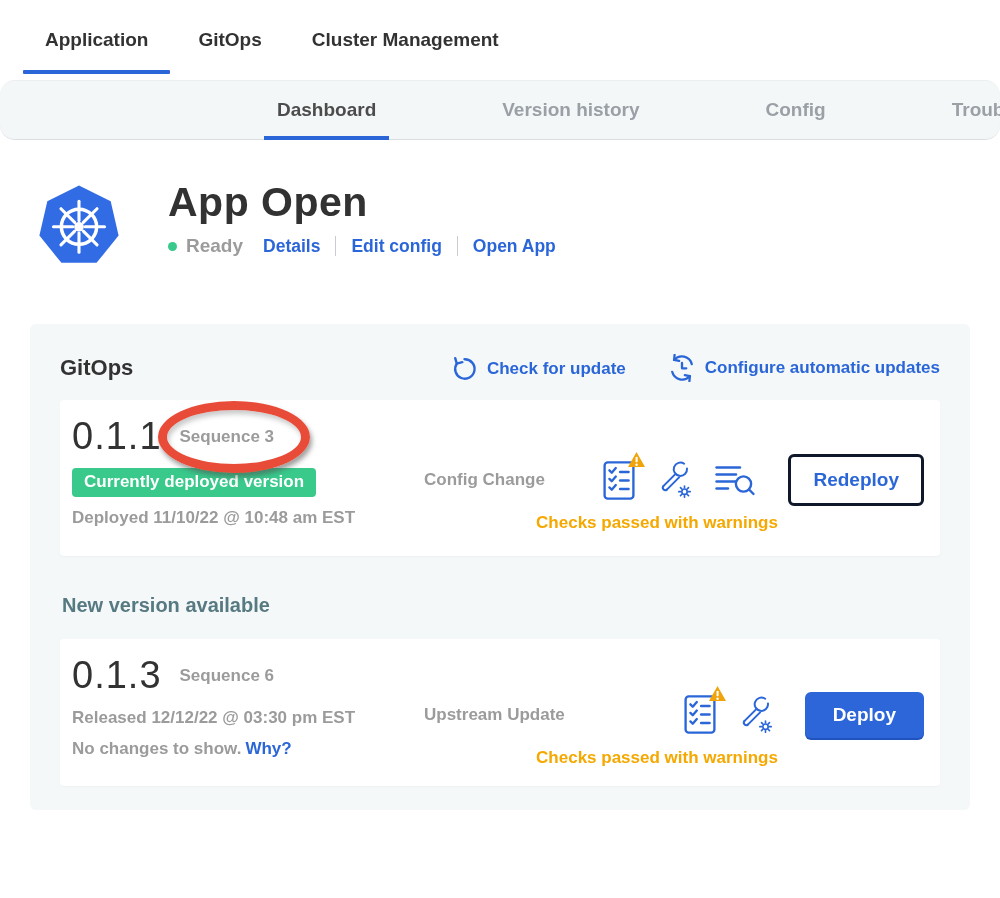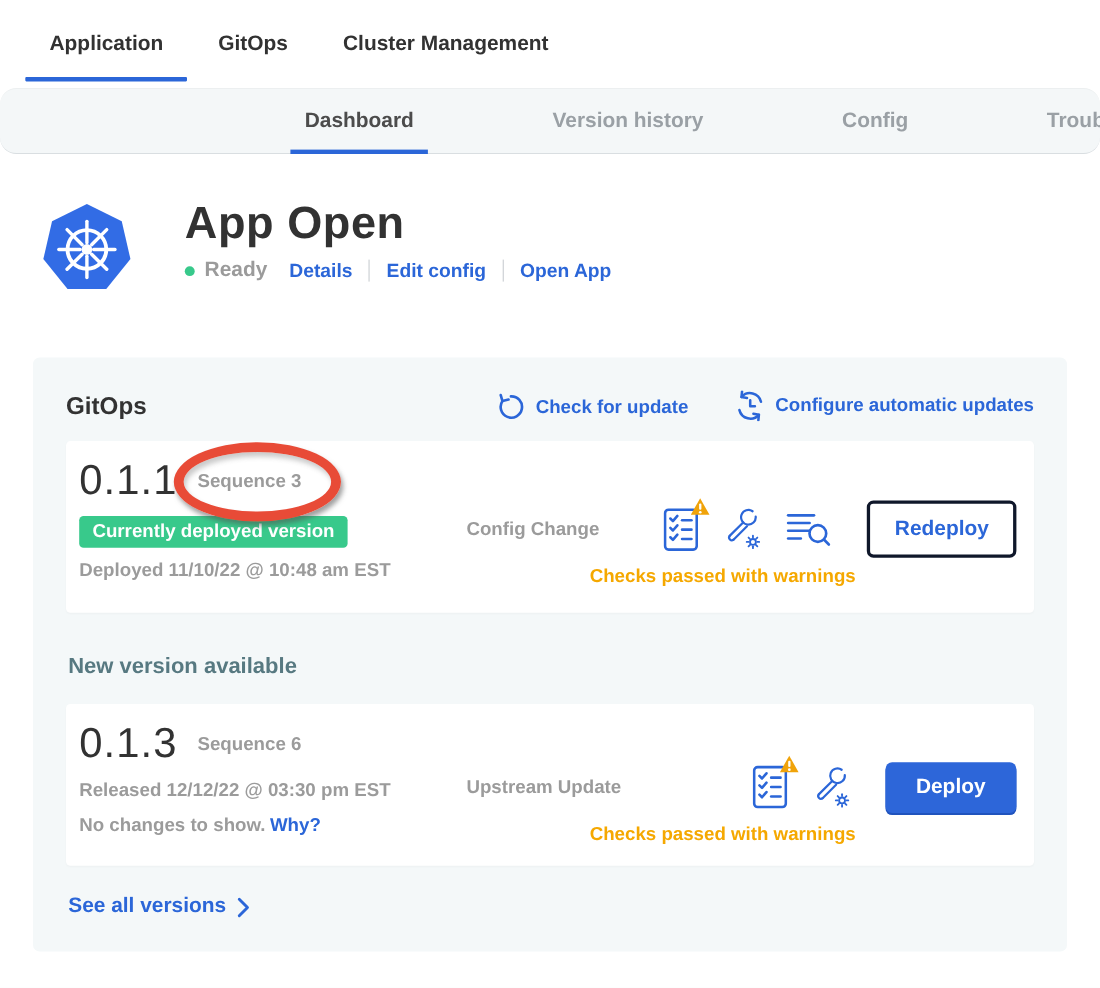--- a/index.html
+++ b/index.html
@@ -306,22 +306,14 @@
               <line x1="36.4" y1="34.6" x2="37.8" y2="33.2"></line>
             </g>
           </svg>
         </span>
       </div>
       <button class="btn btn-solid">Deploy</button>
       <div class="checks-text">Checks passed with warnings</div>
     </div>
   </div>
 
-  <div class="see-all">
-    <span>See all versions</span>
-    <span>
-      <svg width="12" height="20" viewBox="0 0 12 20" stroke="#2b66d8" fill="none" stroke-width="2.6" stroke-linecap="round" stroke-linejoin="round">
-        <path d="M2.5 2.5 L10 10 L2.5 17.5"></path>
-      </svg>
-    </span>
-  </div>
 
 </section>
 
 </body></html>

